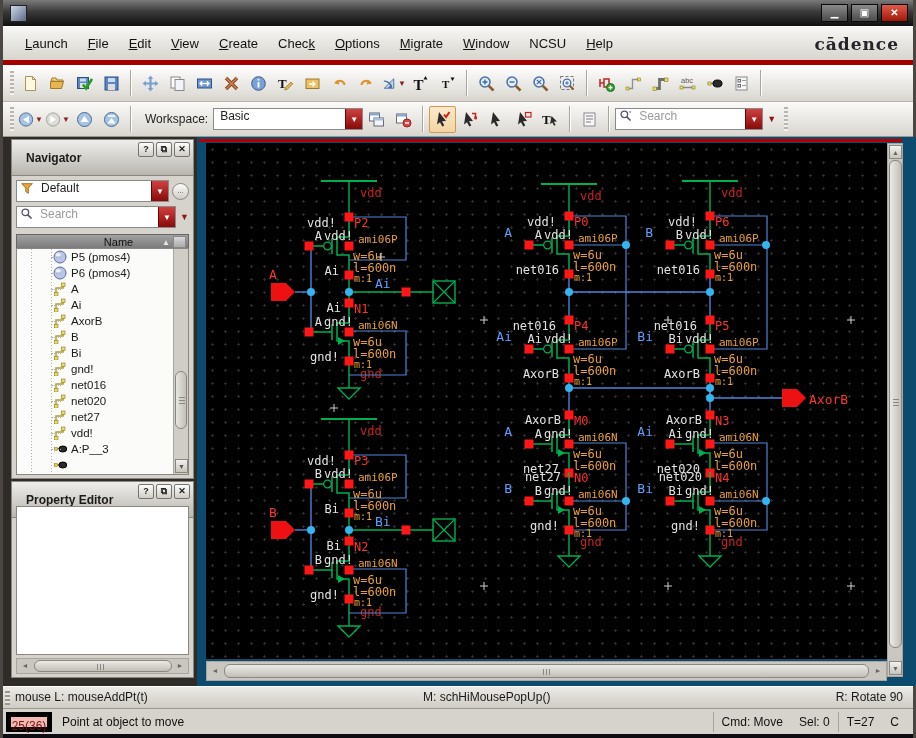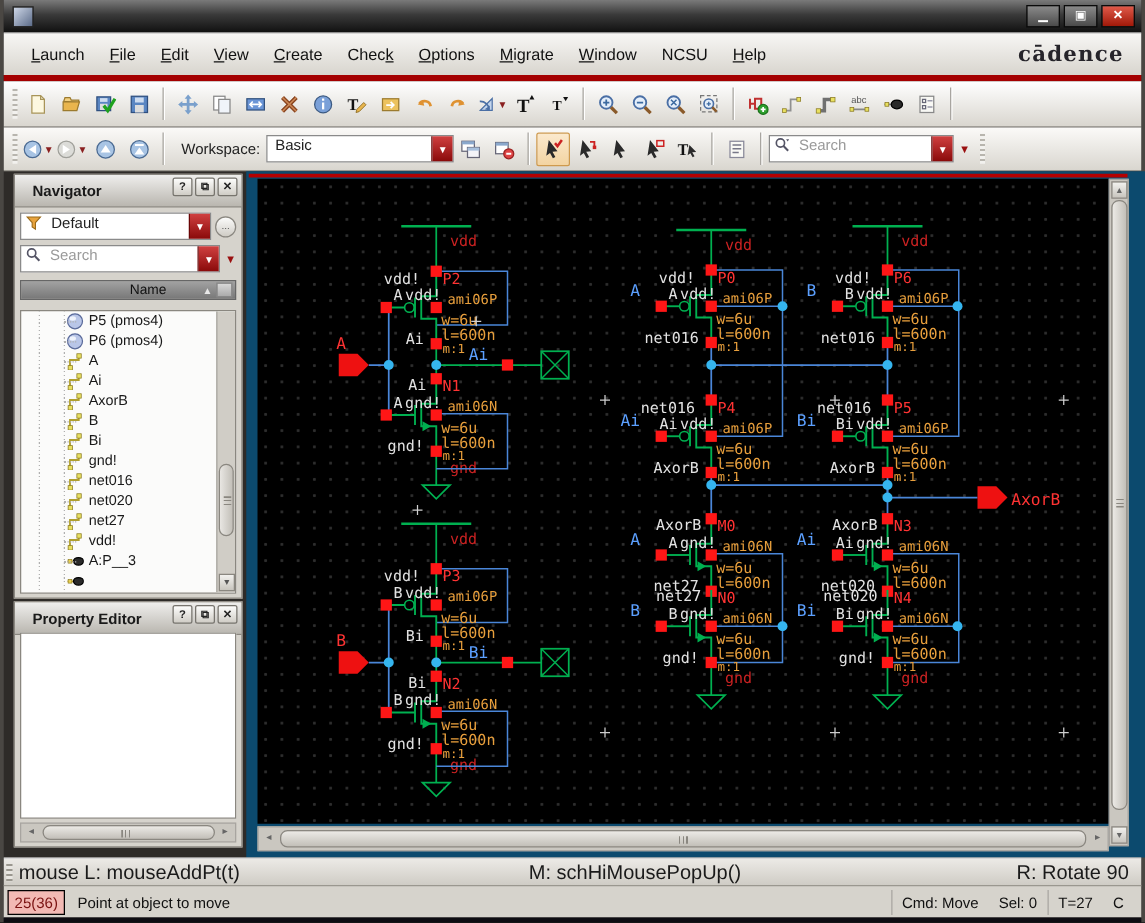--- a/index.html
+++ b/index.html
@@ -38,21 +38,21 @@
   .ws-label { font-size:12px; color:#222; margin:0 5px 0 8px; }
   .combo { height:22px; background:#fff; border:1px solid #8a8a8a; display:flex; position:relative; }
   .combo .val { font-size:12px; padding:0 6px; color:#222; flex:1; }
   .red-dd { width:17px; height:100%; background:linear-gradient(#d04040,#8a0a0a); border-left:1px solid #6a0505;
     color:#fff; font-size:8px; display:flex; align-items:center; justify-content:center; }
   .search-field { width:148px; }
   .placeholder { color:#9a9a9a !important; }
 
   
   .panel { position:absolute; left:8px; width:183px; background:#d6d3cc; border:1px solid #8a8780; }
-  .panel-title { height:26px; background:linear-gradient(#efeeec,#b9b6af); border-bottom:1px solid #8a8780;
+  .panel-title { height:36px; background:linear-gradient(#efeeec,#b9b6af); border-bottom:1px solid #8a8780;
     font-size:12px; font-weight:bold; color:#1a1a1a; display:flex; align-items:center; padding-left:14px; position:relative; }
   .pt-btns { position:absolute; right:3px; top:2px; display:flex; gap:2px; }
   .pt-btn { width:16px; height:15px; border:1px solid #77746e; background:linear-gradient(#fdfdfc,#d0cdc6);
     font-size:9px; line-height:13px; text-align:center; color:#222; border-radius:2px; }
   .nav-row { display:flex; align-items:center; margin:4px 4px 0 4px; gap:3px; }
   .round-btn { width:17px; height:17px; border-radius:50%; border:1px solid #8a8780; background:linear-gradient(#fcfcfb,#cfccc5);
     font-size:8px; line-height:14px; text-align:center; color:#555; }
   .red-tri { color:#9a1010; font-size:9px; margin-left:1px; }
   .tree-header { margin:6px 4px 0 4px; height:16px; background:linear-gradient(#a2a2a2,#787878); border:1px solid #666;
     font-size:11px; color:#111; display:flex; align-items:center; justify-content:center; position:relative;padding-left:32px; }
@@ -84,28 +84,28 @@
      background-image:radial-gradient(circle,#2d2d2d 1px,transparent 1.4px); background-size:13px 13px; }
   .vscroll { position:absolute; left:690px; top:6px; width:16px; height:534px; background:#cac7c0; border:1px solid #a8a5a0; }
   .canvas-hscroll { position:absolute; left:9px; top:524px; width:681px; height:20px; background:#cac7c0; border:1px solid #a8a5a0; }
   .canvas-hscroll .hs-thumb { top:2px; height:14px; }
   .vs-btn { position:absolute; left:1px; width:13px; height:14px; background:linear-gradient(#f2f1ee,#c8c5be); border:1px solid #8a8780;
     font-size:7px; color:#666; text-align:center; line-height:13px; }
   .vs-thumb { position:absolute; left:1px; width:13px; border:1px solid #8a8780; border-radius:6px; background:linear-gradient(90deg,#eceae6,#c2bfb8); }
 
   
   .mousebar { position:absolute; left:0; top:686px; width:100%; height:22px; background:linear-gradient(#eceae6,#cfccc5);
-    border-top:1px solid #fff; font-size:16px; color:#1a1a1a; }
+    border-top:1px solid #fff; font-size:12px; color:#1a1a1a; }
   .mousebar .grip { position:absolute; left:2px; top:4px; width:5px; height:14px; background:repeating-linear-gradient(to bottom,#9a978f 0 2px,#e8e6e1 2px 4px); }
   .mb-left { position:absolute; left:12px; top:3px; }
   .mb-mid { position:absolute; left:420px; top:3px; }
   .mb-right { position:absolute; right:10px; top:3px; }
   .statusbar { position:absolute; left:0; top:708px; width:100%; height:26px; background:#d6d3cc; border-top:1px solid #9a978f;
     display:flex; align-items:center; font-size:12px; color:#111; }
-  .sb-counter { width:46px; height:20px; margin-left:3px; background:#f2b9b4; border:1px solid #000000; color:#7a1212;
+  .sb-counter { width:46px; height:20px; margin-left:3px; background:#f2b9b4; border:5px solid #000000; color:#7a1212;
     text-align:center; line-height:18px; }
   .sb-msg { margin-left:10px; flex:1; }
   .sb-cell { padding:0 8px; height:20px; line-height:20px; border-left:1px solid #a8a5a0; }
   .sb-nob { border-left:none; }
   .bottom-edge { position:absolute; left:0; top:734px; width:100%; height:4px; background:#0e0c12; }
 </style>
 </head>
 <body>
 
 <div class="window">

